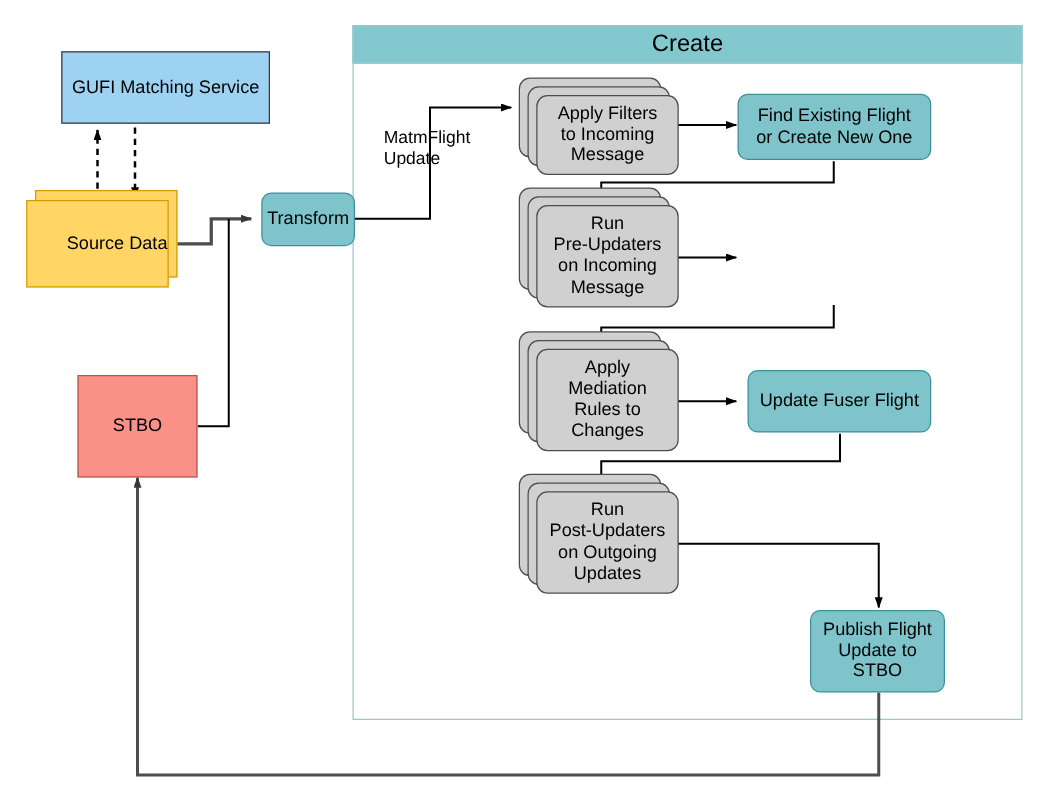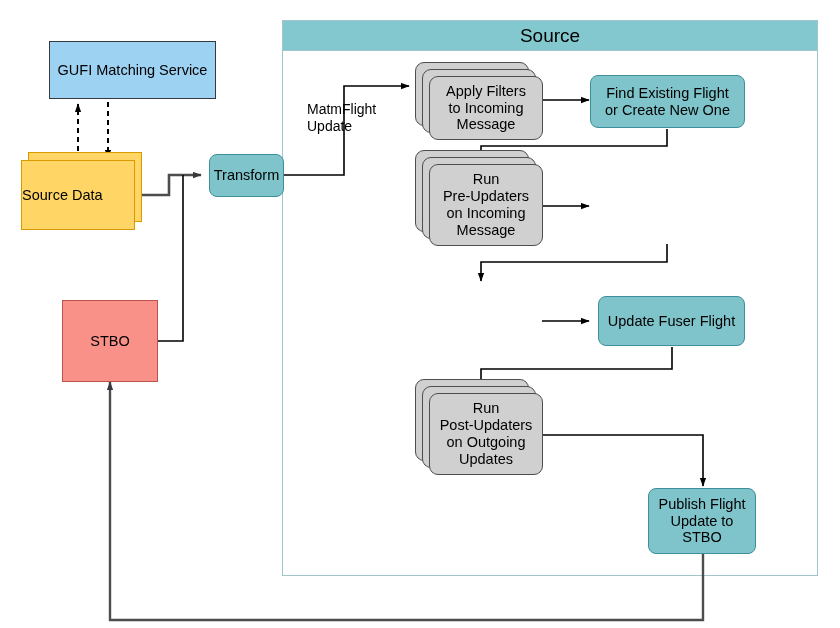--- a/index.html
+++ b/index.html
@@ -74,21 +74,21 @@
     border: 1.7px solid #d79b00;
     box-sizing: border-box;
   }
   .stack-yellow-front {
     position: absolute;
     background: #ffd666;
     border: 1.7px solid #d79b00;
     box-sizing: border-box;
     display: flex;
     align-items: center;
-    justify-content: flex-start;
+    justify-content: flex-end;
   }
   
   .teal {
     background: #7fc4cb;
     border: 1.7px solid #3d8f9c;
     border-radius: 8px;
   }
   
   .gstack {
     position: absolute;
@@ -118,21 +118,21 @@
     text-align: left;
   }
 </style>
 </head>
 <body>
 
 <div id="canvas">
 
   <div id="fuser-container"></div>
   <div id="fuser-header">
-    <span>Source</span>
+    <span>Create</span>
   </div>
 
   <svg id="wires" viewBox="0 0 840 628" width="840" height="628" xmlns="http://www.w3.org/2000/svg">
     <defs>
       <marker id="arrowBlack" markerWidth="10" markerHeight="10" refX="8.2" refY="3.2" orient="auto" markerUnits="userSpaceOnUse">
         <path d="M0,0 L9,3.2 L0,6.4 z" fill="#000000"></path>
       </marker>
       <marker id="arrowDark" markerWidth="10" markerHeight="10" refX="8.2" refY="3.2" orient="auto" markerUnits="userSpaceOnUse">
         <path d="M0,0 L9,3.2 L0,6.4 z" fill="#36393d"></path>
       </marker>
@@ -227,20 +227,30 @@
     <div class="layer" style="left:0px;  top:0px;  width:114px; height:82px;"></div>
     <div class="layer" style="left:7px;  top:7px;  width:114px; height:82px;"></div>
     <div class="layer top" style="left:14px; top:14px; width:114px; height:82px; font-size:14.5px;">
       <span>Run
 Pre-Updaters
 on Incoming
 Message</span>
     </div>
   </div>
 
+  <div class="gstack" style="left:415px; top:265px; width:128px; height:96px;">
+    <div class="layer" style="left:0px;  top:0px;  width:114px; height:82px;"></div>
+    <div class="layer" style="left:7px;  top:7px;  width:114px; height:82px;"></div>
+    <div class="layer top" style="left:14px; top:14px; width:114px; height:82px; font-size:14.5px;">
+      <span>Apply
+Mediation
+Rules to
+Changes</span>
+    </div>
+  </div>
 
   <div class="gstack" style="left:415px; top:379px; width:128px; height:96px;">
     <div class="layer" style="left:0px;  top:0px;  width:114px; height:82px;"></div>
     <div class="layer" style="left:7px;  top:7px;  width:114px; height:82px;"></div>
     <div class="layer top" style="left:14px; top:14px; width:114px; height:82px; font-size:14.5px;">
       <span>Run
 Post-Updaters
 on Outgoing
 Updates</span>
     </div>

